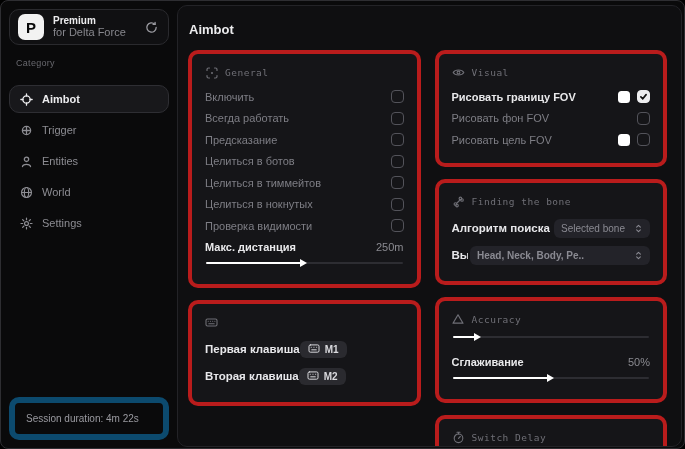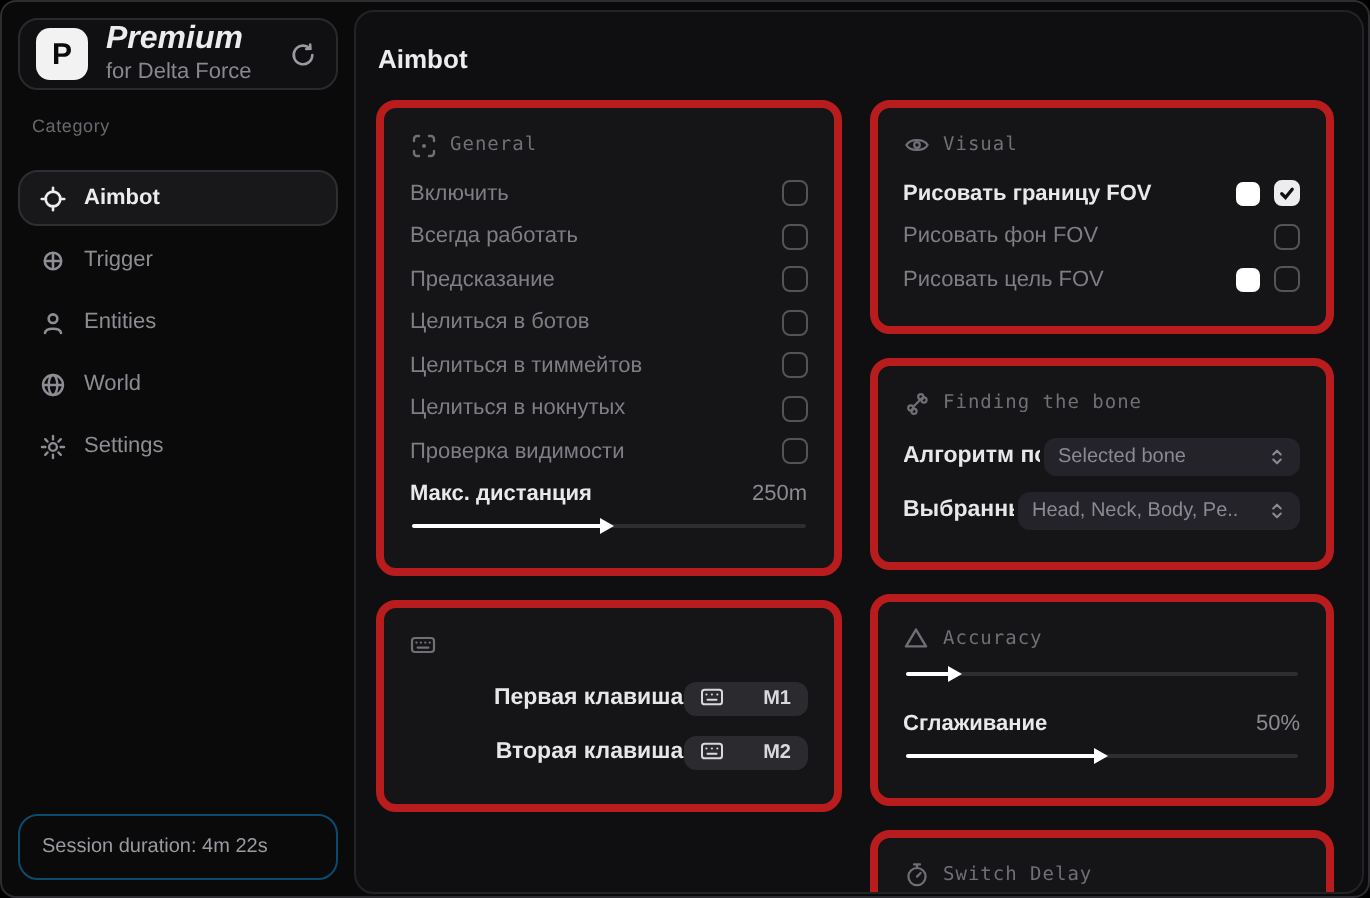--- a/index.html
+++ b/index.html
@@ -7,31 +7,31 @@
        background:#0a0a0b;border:1px solid #2e2e32;border-radius:8px;overflow:hidden;
        font-family:"Liberation Sans",sans-serif;-webkit-font-smoothing:antialiased;}
   
   .sidebar{position:absolute;left:0;top:0;bottom:0;width:176px;box-sizing:border-box;
            padding:8px;display:flex;flex-direction:column;}
   .brandcard{display:flex;align-items:center;gap:9px;background:#101012;border:1px solid #2a2a2e;
              border-radius:10px;padding:5px 8px;height:36px;box-sizing:border-box;}
   .logo{width:26px;height:26px;border-radius:7px;background:#f2f2f2;color:#0a0a0a;
         display:flex;align-items:center;justify-content:center;font-weight:bold;font-size:15px;flex:0 0 auto;}
   .brandtext{flex:1;min-width:0;line-height:1.15;}
-  .brandtitle{color:#ececee;font-size:16px;font-weight:bold;font-style:italic;}
+  .brandtitle{color:#ececee;font-size:10px;font-weight:bold;}
   .brandsub{color:#88888e;font-size:11px;}
   .iconbtn{color:#9a9aa0;display:flex;align-items:center;justify-content:center;width:18px;height:18px;cursor:pointer;}
   .cat{color:#68686e;font-size:9px;margin:13px 0 17px 7px;letter-spacing:.3px;}
   .nav{display:flex;flex-direction:column;gap:3px;}
   .navitem{display:flex;align-items:center;gap:9px;padding:6px 9px;border-radius:10px;
            color:#8d8d93;font-size:11px;border:1px solid transparent;cursor:pointer;}
   .navitem.active{background:#18181b;border-color:#2e2e33;color:#ececee;font-weight:bold;}
   .navitem .nicon{display:flex;width:14px;height:14px;align-items:center;justify-content:center;flex:0 0 auto;}
   .spacer{flex:1;}
-  .session{border:1px solid #0c4a6e;border-radius:10px;padding:10px 11px;color:#9a9aa0;font-size:10px;}
+  .session{border:6px solid #0c4a6e;border-radius:10px;padding:10px 11px;color:#9a9aa0;font-size:10px;}
   
   .main{position:absolute;left:176px;top:4px;right:2px;bottom:1px;box-sizing:border-box;
         background:#0f0f11;border:1px solid #232327;border-radius:10px;
         padding:13px 14px 0 10px;overflow:hidden;}
   .pagetitle{color:#ececee;font-size:13px;font-weight:bold;margin:3px 0 0 1px;}
   .cols{display:flex;gap:14px;margin-top:13px;align-items:flex-start;}
   .col{flex:1;min-width:0;display:flex;flex-direction:column;gap:12px;}
   .card{background:#151518;border:4px solid #b91c1c;border-radius:10px;padding:10px 13px 12px;}
   .cardhead{display:flex;align-items:center;gap:7px;color:#6f6f76;
             font-family:"DejaVu Sans Mono",monospace;font-size:9.5px;letter-spacing:.5px;margin:2px 0 7px;}
@@ -47,31 +47,31 @@
   .checkbox.checked{background:#ededef;border-color:#ededef;}
   .checkbox.checked svg{display:block;}
   .swatch{width:12px;height:12px;border-radius:3.5px;background:#ffffff;flex:0 0 auto;cursor:pointer;}
   .ctrls{display:flex;align-items:center;gap:7px;}
   .sliderrow{display:flex;justify-content:space-between;align-items:center;height:20px;font-size:11px;}
   .slider{position:relative;height:9px;margin:2px 1px 4px;cursor:pointer;}
   .slider .track{position:absolute;left:0;right:0;top:3.5px;height:2px;background:#2d2d32;border-radius:2px;}
   .slider .fill{position:absolute;left:0;top:3.5px;height:2px;background:#ffffff;border-radius:2px;}
   .slider .thumb{position:absolute;top:.5px;width:0;height:0;border-left:7px solid #ffffff;
                  border-top:4px solid transparent;border-bottom:4px solid transparent;}
-  .keybtn{display:flex;align-items:center;gap:20px;background:#2a2a2f;border-radius:6px;
+  .keybtn{display:flex;align-items:center;gap:5px;background:#2a2a2f;border-radius:6px;
           padding:3px 8px;font-size:10px;font-weight:600;color:#d9d9dd;cursor:pointer;}
-  .krow{display:flex;justify-content:flex-end;align-items:center;height:27px;}
+  .krow{display:flex;justify-content:flex-start;align-items:center;height:27px;}
   .klbl{color:#e7e7ea;font-size:11.5px;font-weight:600;}
   .brow{display:flex;justify-content:space-between;align-items:center;gap:2px;height:27px;}
   .brow .lbl{color:#e7e7ea;font-size:11.5px;font-weight:600;white-space:nowrap;overflow:hidden;flex:1;min-width:0;}
   .dropdown{display:flex;align-items:center;gap:6px;background:#232329;border-radius:6px;
             padding:4px 7px;box-sizing:border-box;color:#8a8a92;font-size:10px;flex:0 0 auto;cursor:pointer;}
   .dropdown .dval{white-space:nowrap;overflow:hidden;flex:1;}
-  .dd1{width:128px;}
-  .dd2{width:141px;}
+  .dd1{width:96px;}
+  .dd2{width:180px;font-weight:bold;}
   svg{display:block;}
 </style>
 </head>
 <body>
 
 <div class="app">
 
   <div class="sidebar">
     <div class="brandcard">
       <div class="logo">P</div>

